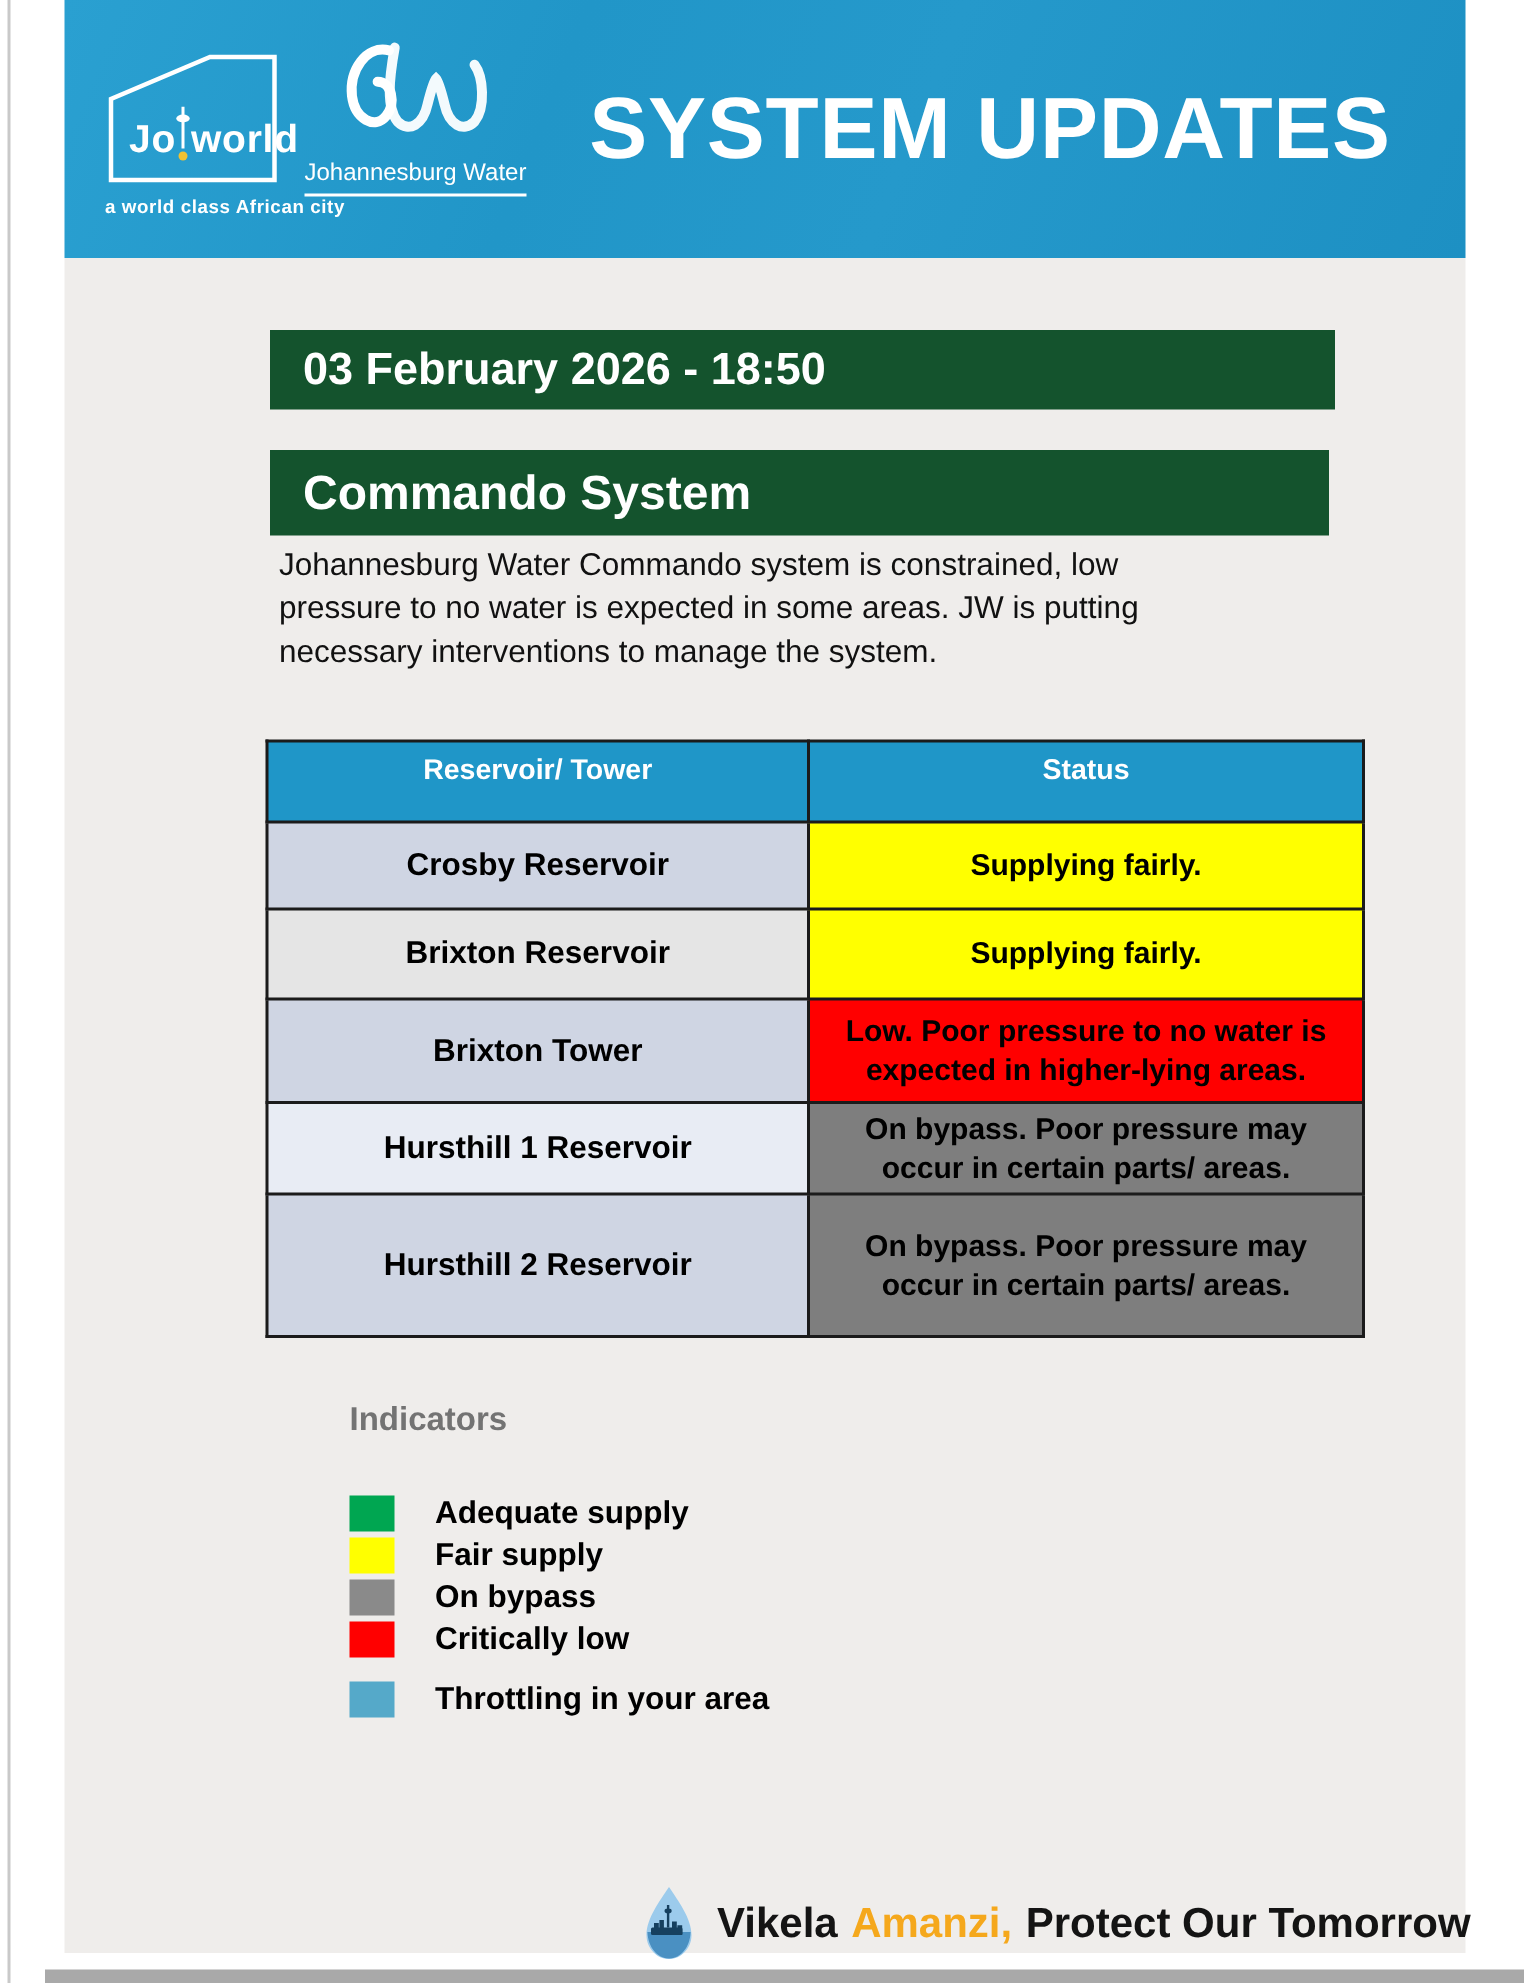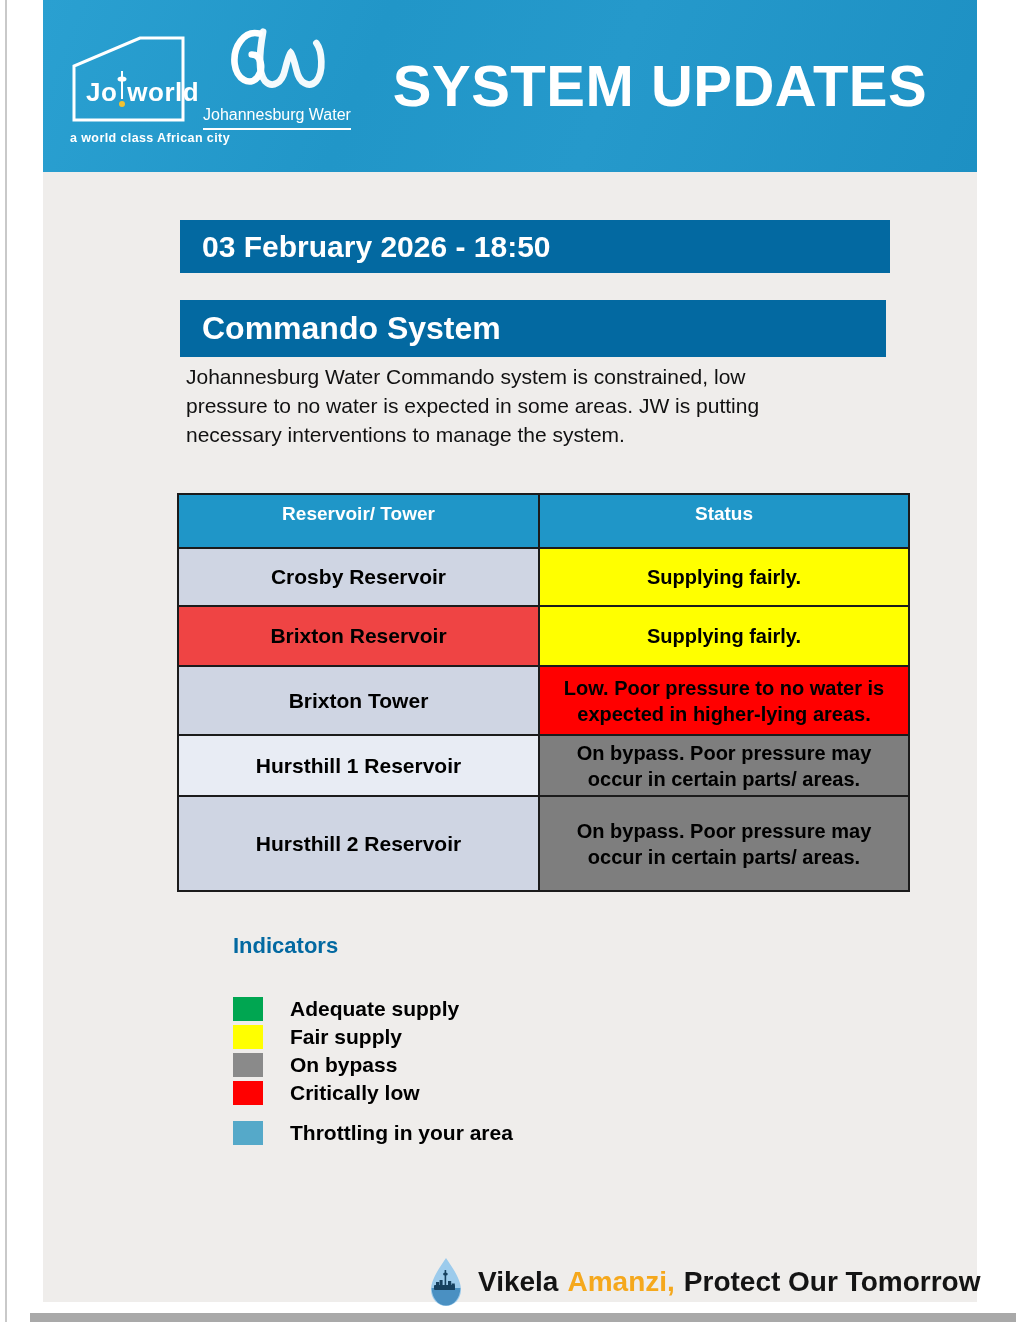--- a/index.html
+++ b/index.html
@@ -34,21 +34,21 @@
   }
   .masthead-title {
     position:absolute; left:300px; top:52px; width:634px; text-align:center;
     color:#ffffff; font-size:58px; font-weight:800; letter-spacing:0.5px; white-space:nowrap;
   }
 
   
   .doc-body { position:absolute; left:43px; top:172px; width:934px; height:1130px; background:#efedeb; }
 
   .banner {
-    position:absolute; background:#0369a1; color:#ffffff; font-weight:700;
+    position:absolute; background:#14532d; color:#ffffff; font-weight:700;
     display:flex; align-items:center; padding-left:22px; box-sizing:border-box;
   }
   .banner.date  { left:180px; top:220px; width:710px; height:53px; font-size:30px; }
   .banner.title { left:180px; top:300px; width:706px; height:57px; font-size:32px; }
 
   .intro {
     position:absolute; left:186px; top:362px; width:618px;
     color:#111111; font-size:21px; line-height:29px;
   }
 
@@ -63,21 +63,21 @@
     vertical-align:top; padding-top:8px; height:54px;
   }
   table.status td { font-weight:700; color:#000000; vertical-align:middle; padding:2px 12px; }
   td.res-name { font-size:21px; }
   td.res-status { font-size:20px; line-height:26px; }
   tr.r1 { height:58px; } tr.r2 { height:60px; } tr.r3 { height:69px; }
   tr.r4 { height:61px; } tr.r5 { height:95px; }
 
   
   .indicators { position:absolute; left:233px; top:933px; }
-  .ind-title { font-size:22px; font-weight:700; color:#0369a1; margin:0 0 38px 0; }
+  .ind-title { font-size:22px; font-weight:700; color:#737373; margin:0 0 38px 0; }
   .ind-row { display:flex; align-items:center; height:24px; }
   .ind-row + .ind-row { margin-top:4px; }
   .ind-row.gap-big { margin-top:16px;text-align:center; }
   .swatch { width:30px; height:24px; margin-right:27px; }
   .ind-label { font-size:21px; font-weight:700; color:#000; white-space:nowrap; }
 
   
   .slogan { position:absolute; left:428px; top:1254px; height:56px; display:flex; align-items:center; }
   .slogan .txt { font-size:28px; font-weight:700; color:#141414; white-space:nowrap; }
   .slogan .hl { margin:0 9px; }
@@ -144,21 +144,21 @@
         <th>Reservoir/ Tower</th>
         <th>Status</th>
       </tr>
     </thead>
     <tbody>
       <tr class="r1">
         <td class="res-name" style="background-color: rgb(207, 213, 227);">Crosby Reservoir</td>
         <td class="res-status" style="background-color: rgb(255, 255, 0);">Supplying fairly.</td>
       </tr>
       <tr class="r2">
-        <td class="res-name" style="background-color: #ef4444;">Brixton Reservoir</td>
+        <td class="res-name" style="background-color: #e5e5e5;">Brixton Reservoir</td>
         <td class="res-status" style="background-color: rgb(255, 255, 0);">Supplying fairly.</td>
       </tr>
       <tr class="r3">
         <td class="res-name" style="background-color: rgb(207, 213, 227);">Brixton Tower</td>
         <td class="res-status" style="background-color: rgb(255, 0, 0);">Low. Poor pressure to no water is expected in higher-lying areas.</td>
       </tr>
       <tr class="r4">
         <td class="res-name" style="background-color: rgb(232, 236, 244);">Hursthill 1 Reservoir</td>
         <td class="res-status" style="background-color: rgb(126, 126, 126);">On bypass. Poor pressure may occur in certain parts/ areas.</td>
       </tr>

